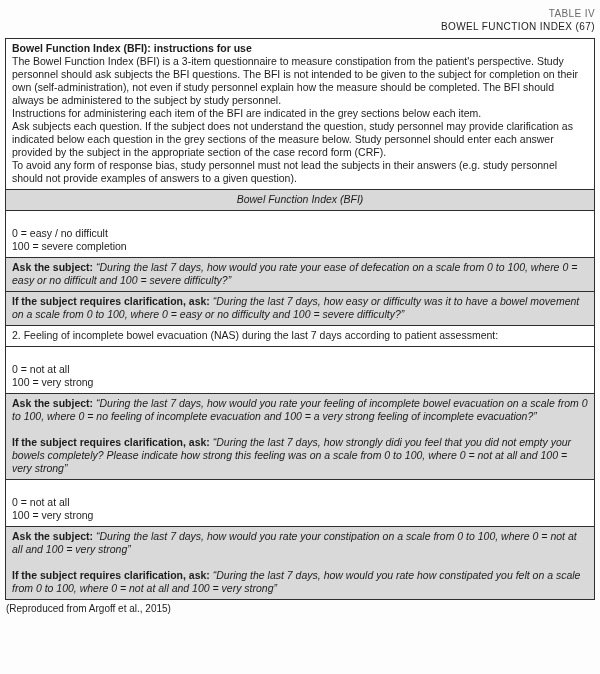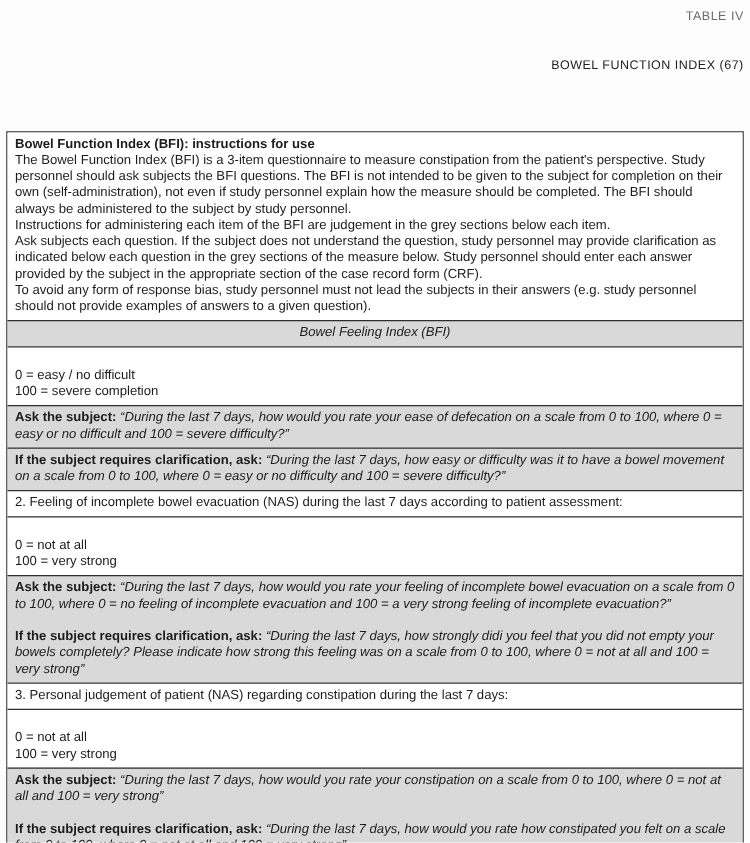--- a/index.html
+++ b/index.html
@@ -13,28 +13,27 @@
   .page { padding: 5px 5px 0 5px; }
 
   .caption {
     text-align: right;
     font-size: 10px;
     line-height: 13px;
     padding: 2px 0 5px 0;
     letter-spacing: 0.4px;
   }
   .caption .t1 { color: #6a6a6a; }
-  .caption .t2 { color: #222; margin-top: 26px; }
+  .caption .t2 { color: #222; }
 
   .table {
     border: 1px solid #2e2e2e;
     background: #fff;
     font-size: 10.5px;
     line-height: 13px;
-    margin-top: 41px;
   }
   .row {
     padding: 3px 6px 4px 6px;
     border-top: 1px solid #2e2e2e;
     background: #fff;
   }
   .row:first-child { border-top: none; }
   .grey { background: #d9d9d9; }
   .center { text-align: center; }
   .b { font-weight: bold; }
@@ -56,26 +55,26 @@
   <div class="caption">
     <div class="t1">TABLE IV</div>
     <div class="t2">BOWEL FUNCTION INDEX (67)</div>
   </div>
 
   <div class="table">
 
     <div class="row">
       <div class="b">Bowel Function Index (BFI): instructions for use</div>
       <div>The Bowel Function Index (BFI) is a 3-item questionnaire to measure constipation from the patient's perspective. Study personnel should ask subjects the BFI questions. The BFI is not intended to be given to the subject for completion on their own (self-administration), not even if study personnel explain how the measure should be completed. The BFI should always be administered to the subject by study personnel.</div>
-      <div>Instructions for administering each item of the BFI are judgement in the grey sections below each item.</div>
+      <div>Instructions for administering each item of the BFI are indicated in the grey sections below each item.</div>
       <div>Ask subjects each question. If the subject does not understand the question, study personnel may provide clarification as indicated below each question in the grey sections of the measure below. Study personnel should enter each answer provided by the subject in the appropriate section of the case record form (CRF).</div>
       <div>To avoid any form of response bias, study personnel must not lead the subjects in their answers (e.g. study personnel should not provide examples of answers to a given question).</div>
     </div>
 
-    <div class="row grey center i">Bowel Feeling Index (BFI)</div>
+    <div class="row grey center i">Bowel Function Index (BFI)</div>
 
 
 
     <div class="row">
       <div class="line"></div>
       <div class="line">0 = easy / no difficult</div>
       <div class="line">100 = severe completion</div>
     </div>
 
     <div class="row grey">
@@ -101,21 +100,20 @@
         <span class="b">Ask the subject:</span>
         <span class="i">“During the last 7 days, how would you rate your feeling of incomplete bowel evacuation on a scale from 0 to 100, where 0 = no feeling of incomplete evacuation and 100 = a very strong feeling of incomplete evacuation?”</span>
       </div>
       <div class="line"></div>
       <div>
         <span class="b">If the subject requires clarification, ask:</span>
         <span class="i">“During the last 7 days, how strongly didi you feel that you did not empty your bowels completely? Please indicate how strong this feeling was on a scale from 0 to 100, where 0 = not at all and 100 = very strong”</span>
       </div>
     </div>
 
-    <div class="row">3. Personal judgement of patient (NAS) regarding constipation during the last 7 days:</div>
 
     <div class="row">
       <div class="line"></div>
       <div class="line">0 = not at all</div>
       <div class="line">100 = very strong</div>
     </div>
 
     <div class="row grey">
       <div>
         <span class="b">Ask the subject:</span>

